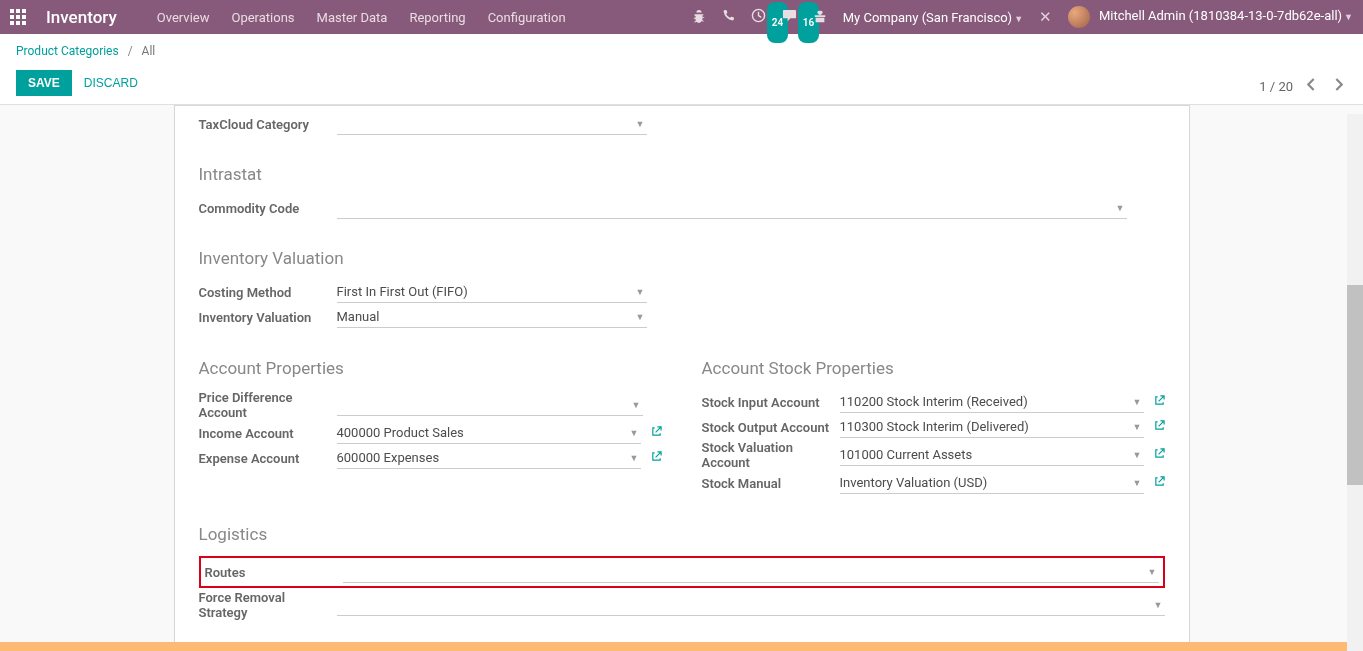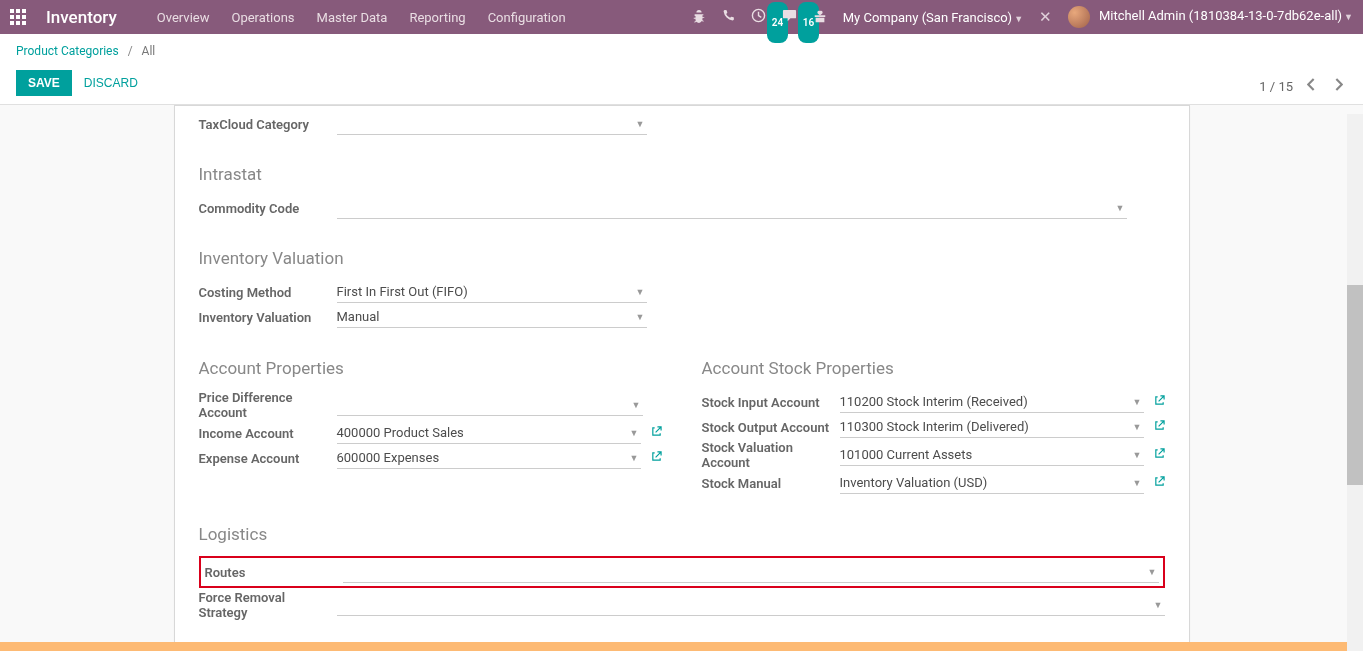--- a/index.html
+++ b/index.html
@@ -128,21 +128,21 @@
   <div class="controlpanel">
     <div class="breadcrumb">
       <span class="link">Product Categories</span>
       <span class="sep">/</span>
       <span class="cur">All</span>
     </div>
     <div class="cp-row">
       <button class="btn-save">SAVE</button>
       <button class="btn-discard">DISCARD</button>
       <div class="pager">
-        <span>1 / 15</span>
+        <span>1 / 20</span>
         <span class="arrow">
           <svg width="9" height="13" viewBox="0 0 8 12" fill="none" stroke="#888" stroke-width="2">
               <path d="M6 1L1 6l5 5"></path>
             </svg>
         </span>
         <span class="arrow">
           <svg width="9" height="13" viewBox="0 0 8 12" fill="none" stroke="#888" stroke-width="2">
               <path d="M2 1l5 5-5 5"></path>
             </svg>
         </span>

